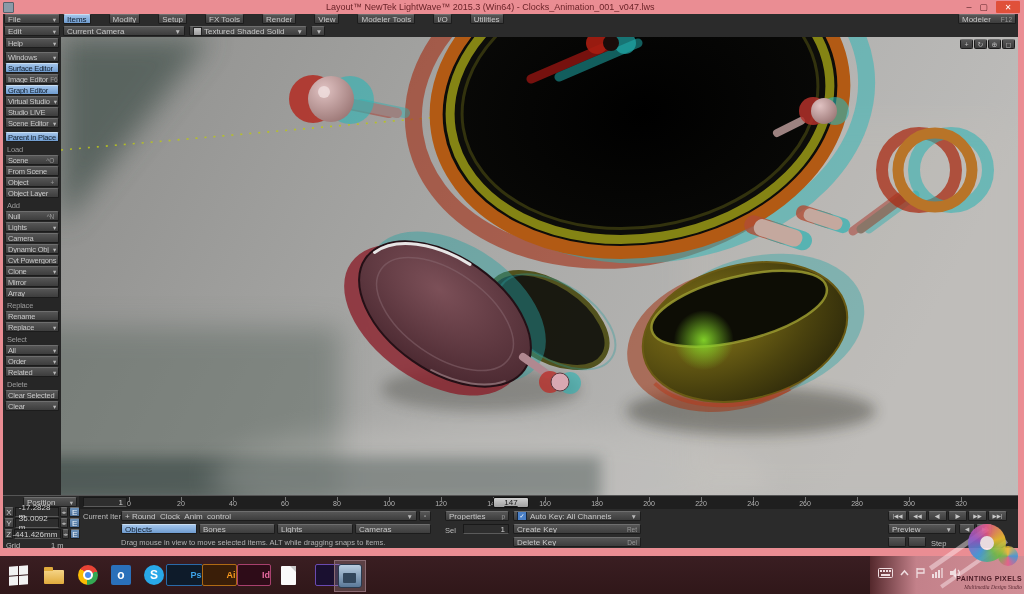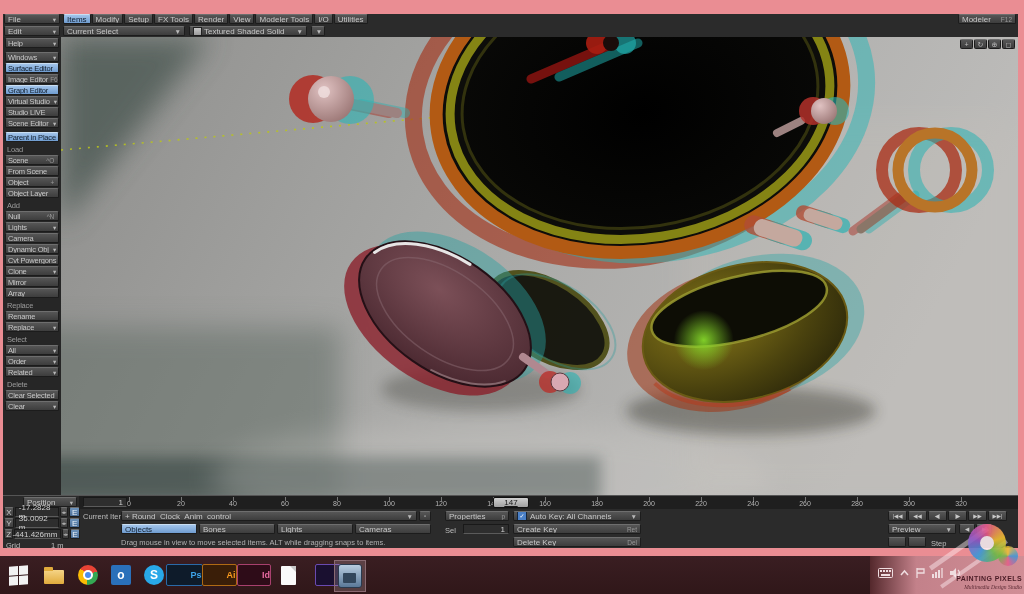--- a/index.html
+++ b/index.html
@@ -23,21 +23,21 @@
   .fill{flex:1;}
   .arw{font-size:6.5px;color:#b9b9b9;margin-left:2px;}
   .hl .arw{color:#20324a;}
   .sc{font-size:6.5px;color:#989898;margin-left:2px;}
   .fld{background:#2e2e2e;border:1px solid #191919;border-bottom-color:#5b5b5b;color:#cfcfcf;
      font-size:8px;display:flex;align-items:center;padding:0 3px;height:10px;box-sizing:border-box;}
   .lab{color:#bdbdbd;font-size:7.5px;white-space:nowrap;}
   
   .menurow{position:absolute;left:0;top:0;width:100%;height:11px;display:flex;}
   .filebtn{position:absolute;left:1px;top:0;width:56px;}
-  .tabs{position:absolute;left:60px;top:0;display:flex;gap:1px;}
+  .tabs{position:absolute;left:60px;top:0;display:flex;gap:18px;}
   .tab{height:10px;}
   .tab.active{background:linear-gradient(#a2c4ea,#6f9cd0);color:#121f2e;border-top-color:#c9def2;}
   .modelerbtn{position:absolute;right:2px;top:0;width:58px;}
   .row2{position:absolute;left:0;top:11px;width:100%;height:12px;}
   .editbtn{position:absolute;left:1px;top:1px;width:56px;}
   .cambtn{position:absolute;left:60px;top:1px;width:122px;}
   .shadebtn{position:absolute;left:186px;top:1px;width:118px;}
   .shade-ico{width:7px;height:7px;background:
      linear-gradient(#c8c8c8,#9a9a9a);border:1px solid #222;margin-right:2px;}
   .extra-arw{position:absolute;left:308px;top:1px;width:14px;justify-content:center;}
@@ -135,20 +135,29 @@
      background:conic-gradient(#f0c030,#3898d8,#e85a8a,#68b848,#f0c030);opacity:.85;}
   .wm-title{position:absolute;right:2px;bottom:12px;font-size:7px;font-weight:bold;color:#4a1c26;letter-spacing:.4px;white-space:nowrap;}
   .wm-sub{position:absolute;right:2px;bottom:4px;font-size:5.5px;font-style:italic;color:#5c2a34;
      font-family:"Liberation Serif",serif;white-space:nowrap;}
 </style>
 </head>
 <body>
 
 <div id="screen">
 
+  <div class="titlebar">
+    <div class="app-ico"></div>
+    <div class="tb-title">Layout™ NewTek LightWave™ 2015.3 (Win64) - Clocks_Animation_001_v047.lws</div>
+    <div class="winctl">
+      <span class="winbtn">–</span>
+      <span class="winbtn">▢</span>
+      <span class="closebtn">✕</span>
+    </div>
+  </div>
 
   <div class="app">
 
     <div class="menurow">
       <div class="b filebtn">
         <span>File</span>
           <span class="fill"></span>
         <span class="arw">▾</span>
       </div>
       <div class="tabs">
@@ -196,21 +205,21 @@
       </div>
     </div>
 
     <div class="row2">
       <div class="b editbtn">
         <span>Edit</span>
           <span class="fill"></span>
         <span class="arw">▾</span>
       </div>
       <div class="b cambtn">
-        <span>Current Select</span>
+        <span>Current Camera</span>
           <span class="fill"></span>
         <span class="arw">▼</span>
       </div>
       <div class="b shadebtn">
         <span class="shade-ico"></span>
         <span>Textured Shaded Solid</span>
           <span class="fill"></span>
         <span class="arw">▼</span>
       </div>
       <div class="b extra-arw">

